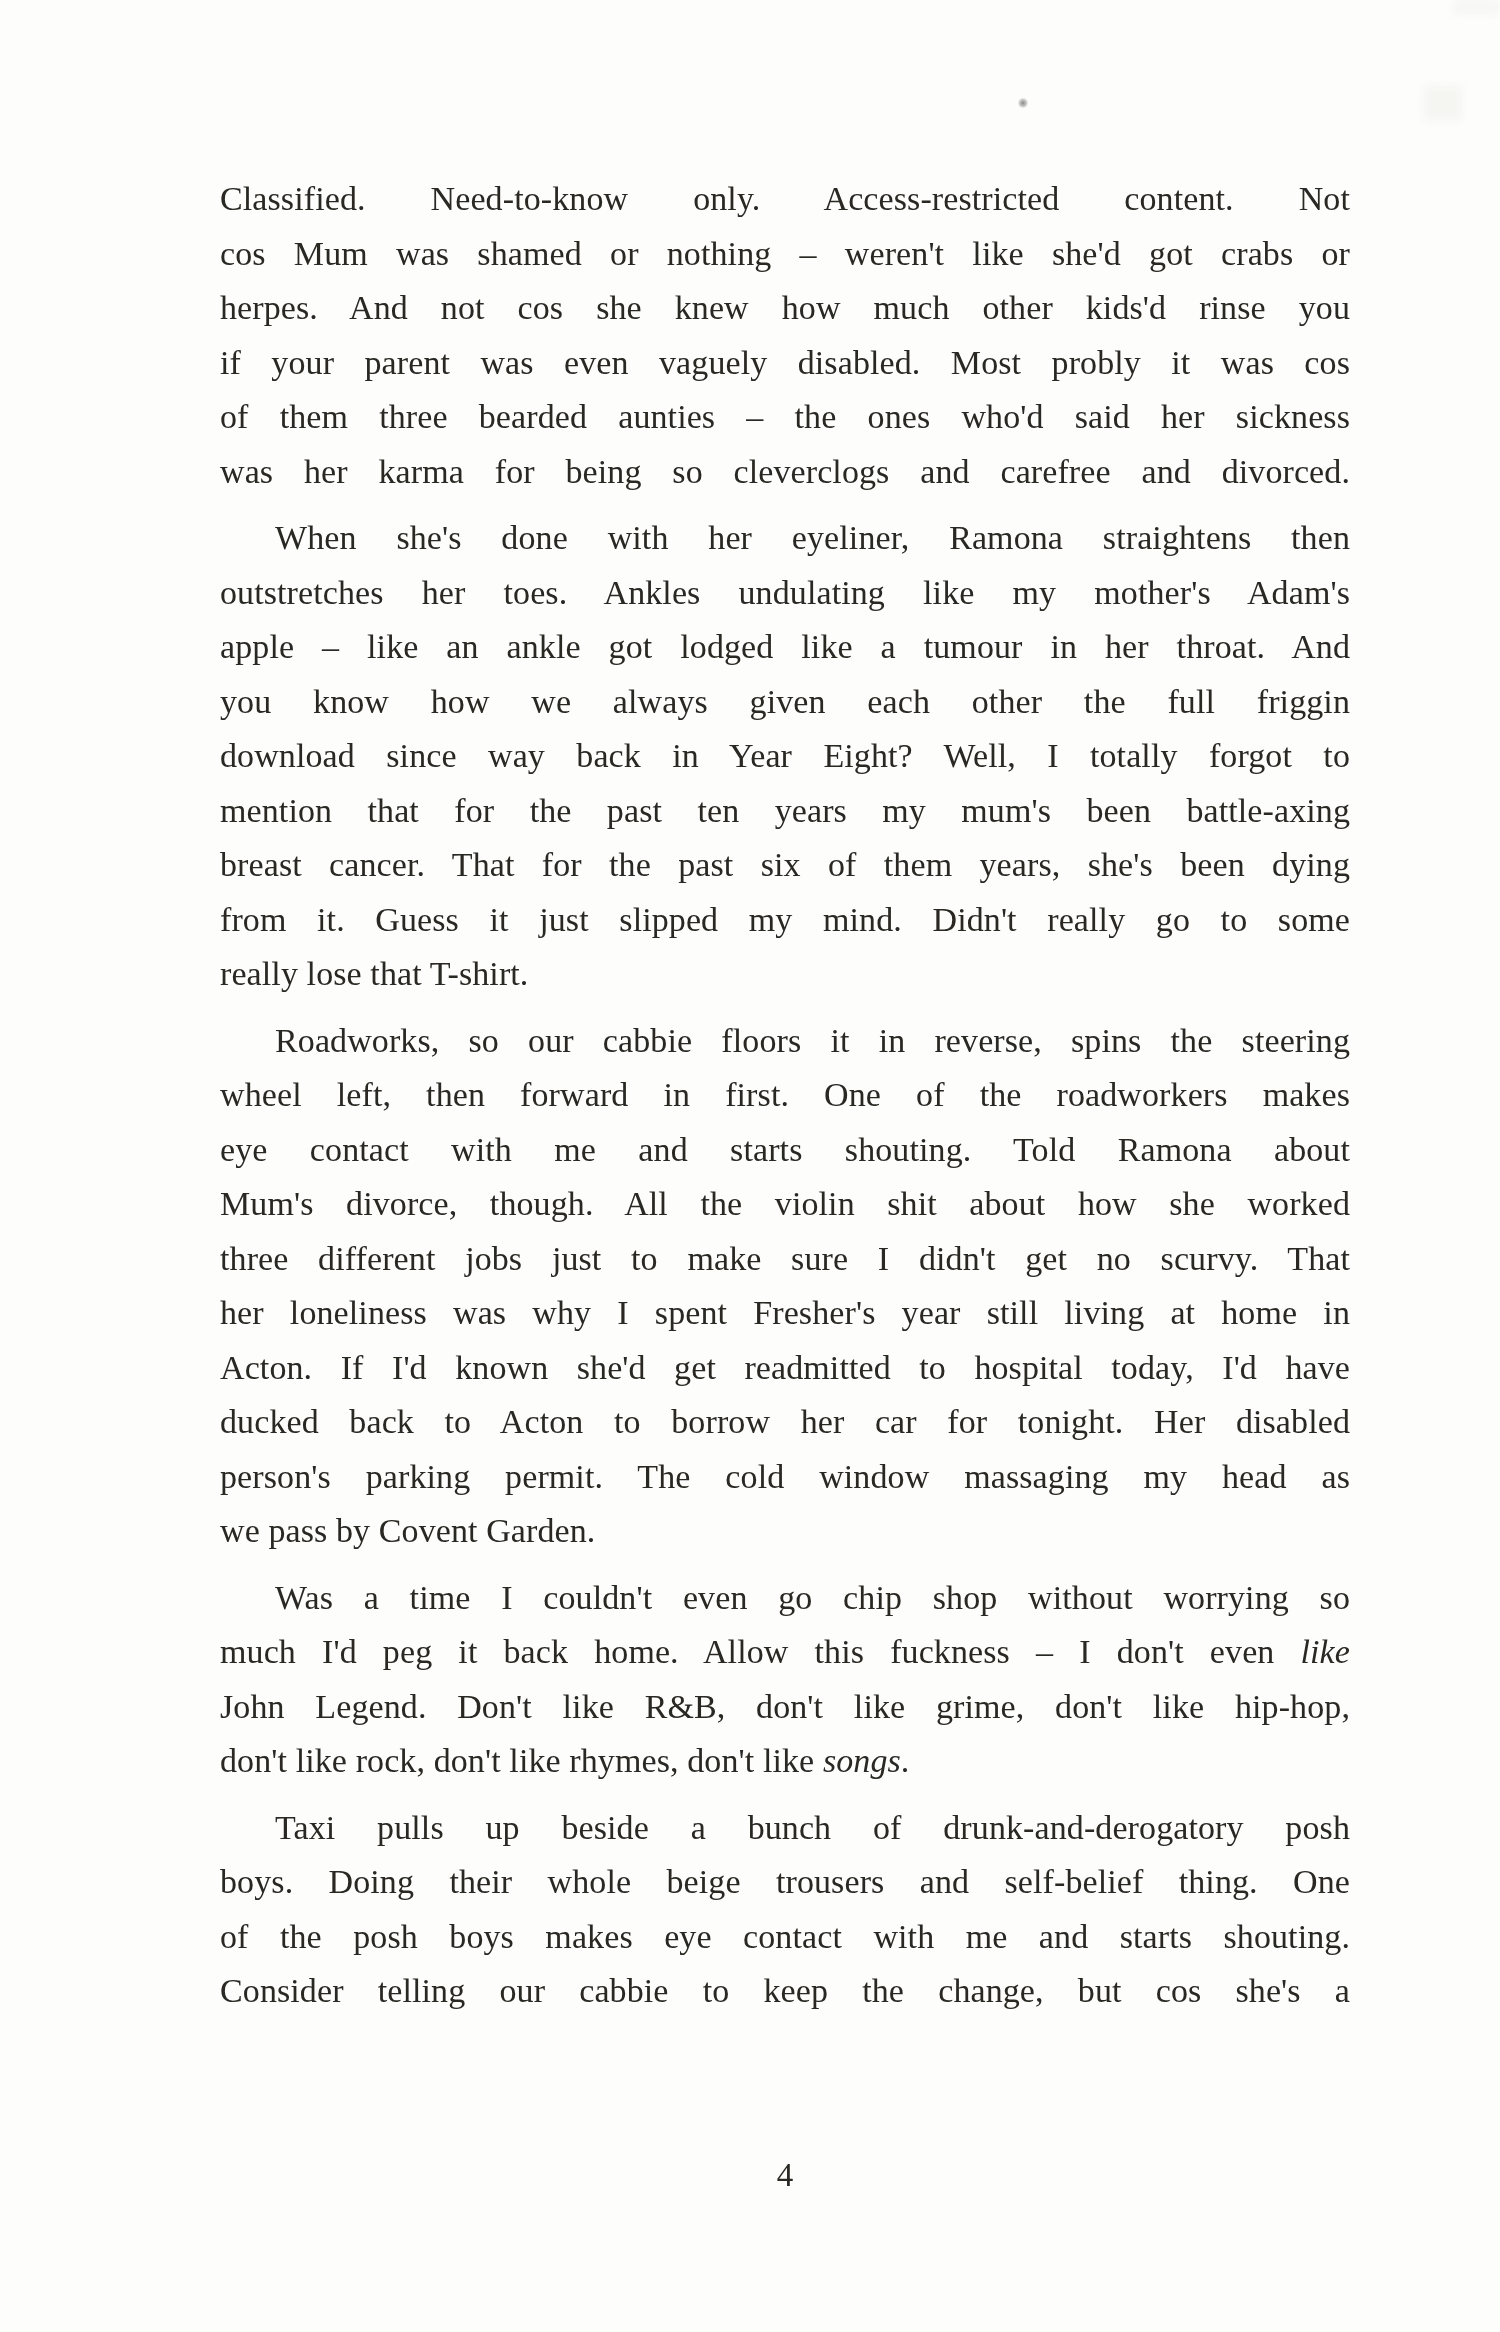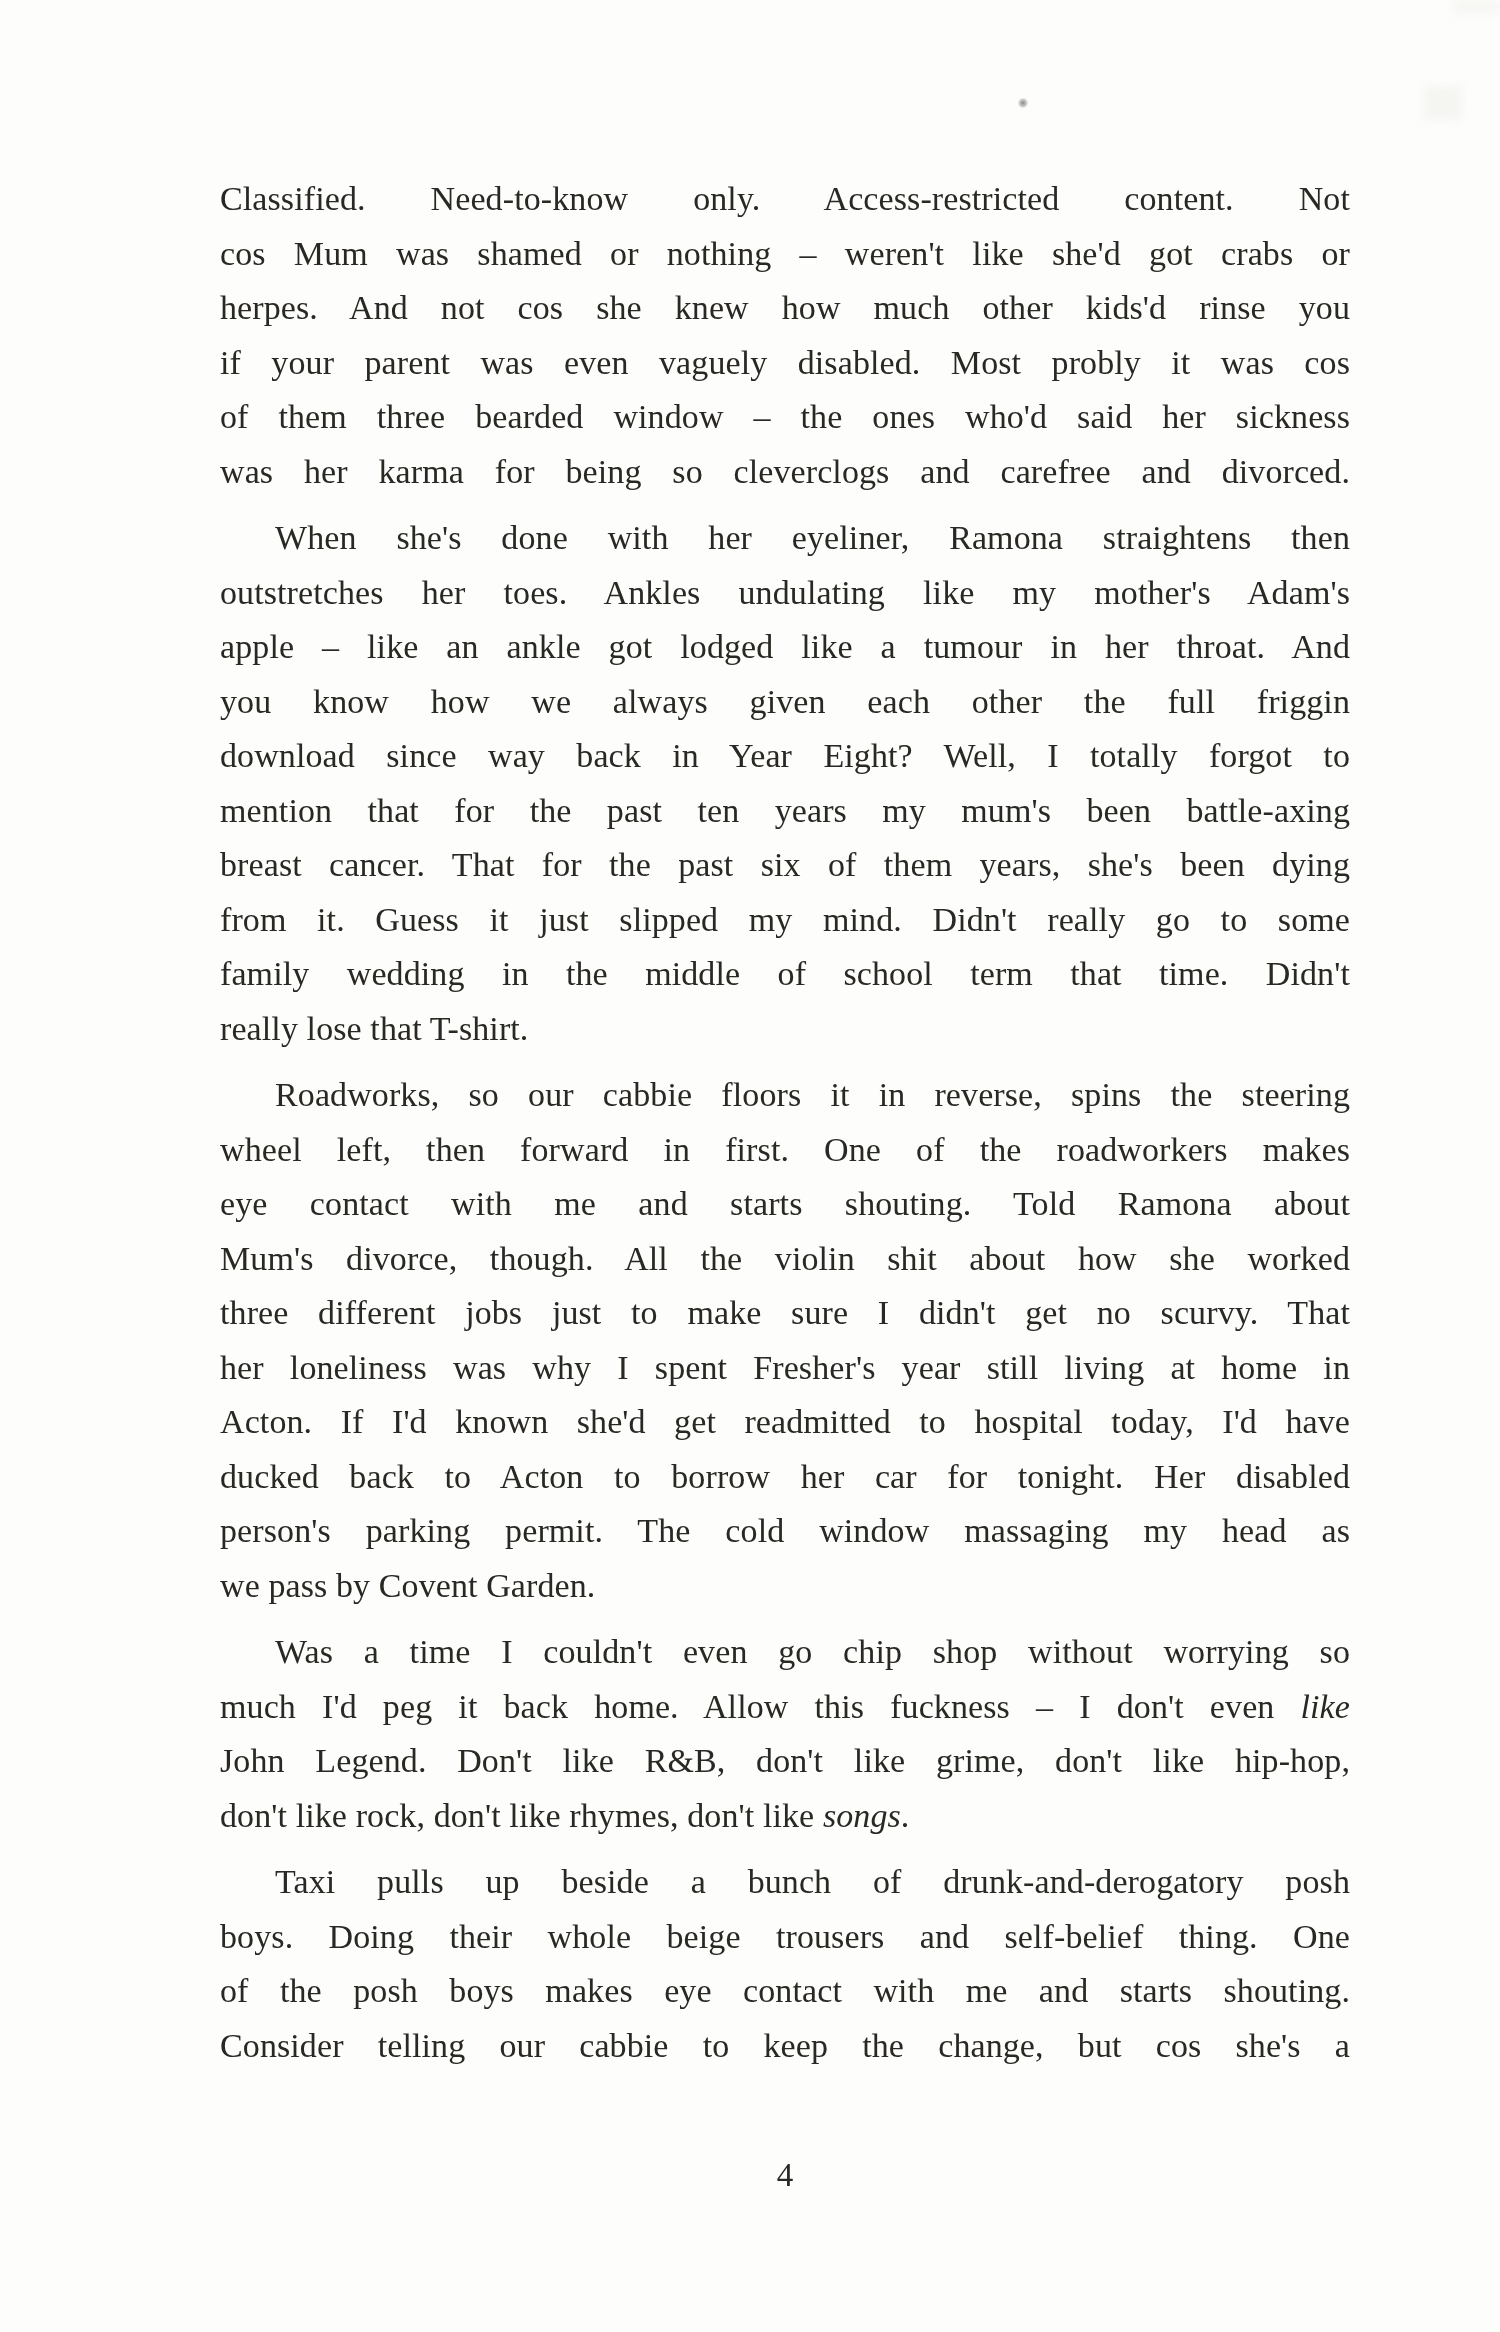--- a/index.html
+++ b/index.html
@@ -85,31 +85,30 @@
 
 <div class="page">
   <div class="speck"></div>
   <div class="scan-smudge-a"></div>
   <div class="scan-smudge-b"></div>
   <div class="text-block">
       <div class="line"><span>Classified. Need-to-know only. Access-restricted content. Not</span></div>
       <div class="line"><span>cos Mum was shamed or nothing – weren't like she'd got crabs or</span></div>
       <div class="line"><span>herpes. And not cos she knew how much other kids'd rinse you</span></div>
       <div class="line"><span>if your parent was even vaguely disabled. Most probly it was cos</span></div>
-      <div class="line"><span>of them three bearded window – the ones who'd said her sickness</span></div>
+      <div class="line"><span>of them three bearded aunties – the ones who'd said her sickness</span></div>
       <div class="line"><span>was her karma for being so cleverclogs and carefree and divorced.</span></div>
       <div class="line indent"><span>When she's done with her eyeliner, Ramona straightens then</span></div>
       <div class="line"><span>outstretches her toes. Ankles undulating like my mother's Adam's</span></div>
       <div class="line"><span>apple – like an ankle got lodged like a tumour in her throat. And</span></div>
       <div class="line"><span>you know how we always given each other the full friggin</span></div>
       <div class="line"><span>download since way back in Year Eight? Well, I totally forgot to</span></div>
       <div class="line"><span>mention that for the past ten years my mum's been battle-axing</span></div>
       <div class="line"><span>breast cancer. That for the past six of them years, she's been dying</span></div>
       <div class="line"><span>from it. Guess it just slipped my mind. Didn't really go to some</span></div>
-      <div class="line"><span>family wedding in the middle of school term that time. Didn't</span></div>
       <div class="line last"><span>really lose that T-shirt.</span></div>
       <div class="line indent"><span>Roadworks, so our cabbie floors it in reverse, spins the steering</span></div>
       <div class="line"><span>wheel left, then forward in first. One of the roadworkers makes</span></div>
       <div class="line"><span>eye contact with me and starts shouting. Told Ramona about</span></div>
       <div class="line"><span>Mum's divorce, though. All the violin shit about how she worked</span></div>
       <div class="line"><span>three different jobs just to make sure I didn't get no scurvy. That</span></div>
       <div class="line"><span>her loneliness was why I spent Fresher's year still living at home in</span></div>
       <div class="line"><span>Acton. If I'd known she'd get readmitted to hospital today, I'd have</span></div>
       <div class="line"><span>ducked back to Acton to borrow her car for tonight. Her disabled</span></div>
       <div class="line"><span>person's parking permit. The cold window massaging my head as</span></div>

